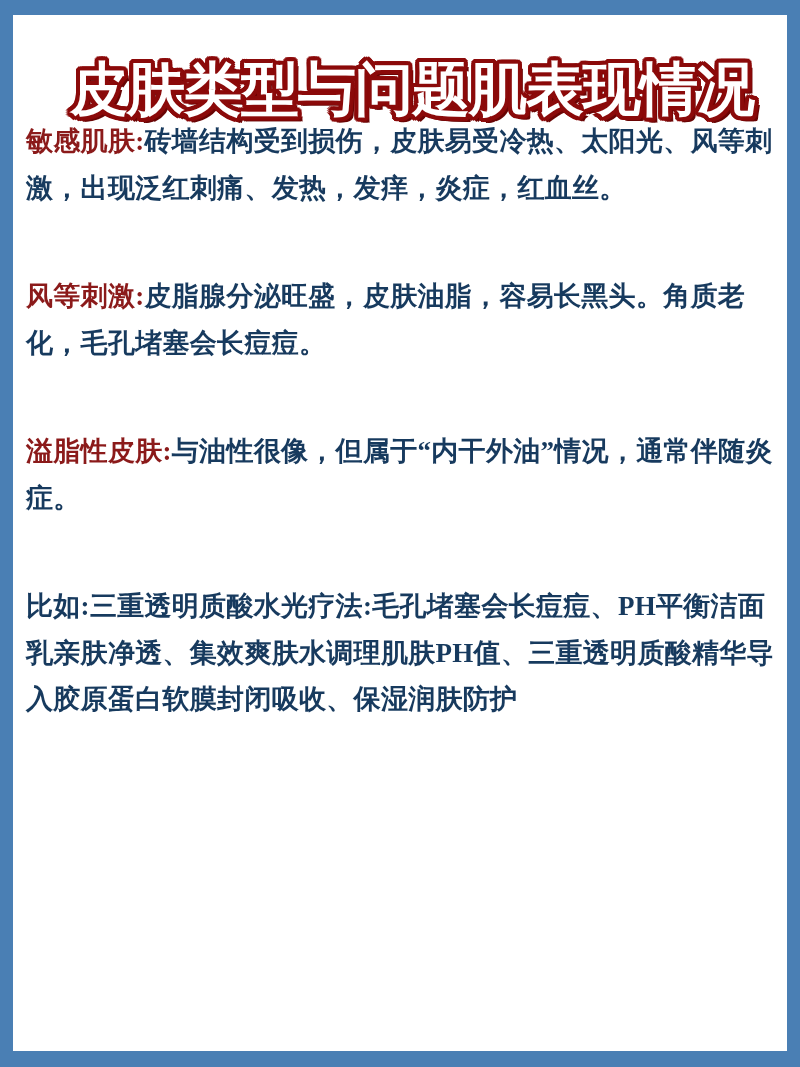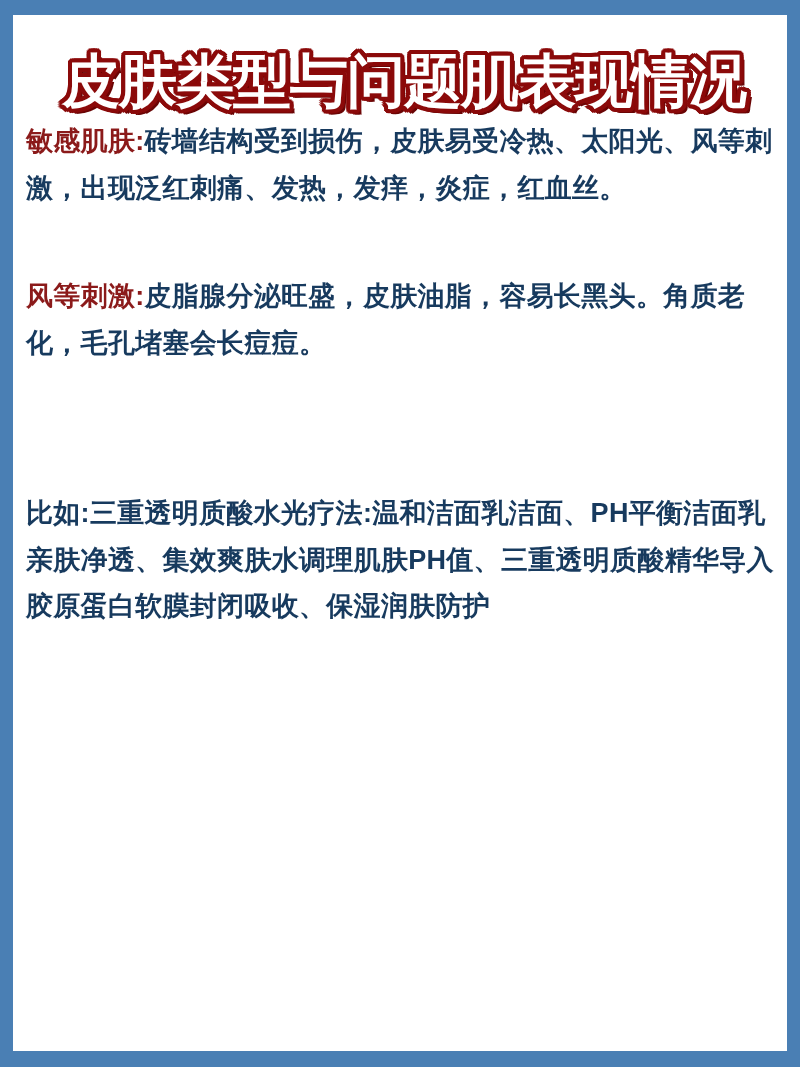--- a/index.html
+++ b/index.html
@@ -18,21 +18,21 @@
       height: 1036px;
       background: #ffffff;
       box-sizing: border-box;
     }
     .title {
       position: absolute;
       left: 5px;
       top: 22px;
       width: 764px;
       height: 80px;
-      margin: 4px;
+      margin: 12px;
       text-align: center;
       font-family: "DejaVu Sans", sans-serif;
       font-weight: bold;
       font-size: 58px;
       line-height: 80px;
       letter-spacing: -1px;
       white-space: nowrap;
       color: #ffffff;
       -webkit-text-stroke: 0;
       text-shadow:
@@ -44,21 +44,21 @@
         -2px  4px 0 #8b0a0a,  2px  4px 0 #8b0a0a,
         -4px -2px 0 #8b0a0a,  4px -2px 0 #8b0a0a,
         -4px  2px 0 #8b0a0a,  4px  2px 0 #8b0a0a,
          3px  5px 0 #6a0505,  5px  5px 0 #6a0505;
     }
     .content {
       position: absolute;
       left: 13px;
       top: 103px;
       width: 750px;
-      font-family: Liberation Sans, sans-serif;
+      font-family: Liberation Serif, serif;
       font-weight: bold;
       font-size: 27px;
       line-height: 46.5px;
       color: #173a5e;
       letter-spacing: 0.3px;
     }
     .para {
       margin: 0;
       padding: 0;
     }
@@ -80,20 +80,23 @@
     <p class="para">
       <span class="label">敏感肌肤:</span><span>砖墙结构受到损伤，皮肤易受冷热、太阳光、风等刺激，出现泛红刺痛、发热，发痒，炎症，红血丝。</span>
     </p>
     <div class="gap"></div>
 
     <p class="para">
       <span class="label">风等刺激:</span><span>皮脂腺分泌旺盛，皮肤油脂，容易长黑头。角质老化，毛孔堵塞会长痘痘。</span>
     </p>
     <div class="gap"></div>
 
+    <p class="para">
+      <span class="label">溢脂性皮肤:</span><span>与油性很像，但属于“内干外油”情况，通常伴随炎症。</span>
+    </p>
     <div class="gap"></div>
 
 
 
-    <p class="para">比如:三重透明质酸水光疗法:温和洁面乳洁面、PH平衡洁面乳亲肤净透、集效爽肤水调理肌肤PH值、三重透明质酸精华导入胶原蛋白软膜封闭吸收、保湿润肤防护</p>
+    <p class="para">比如:三重透明质酸水光疗法:毛孔堵塞会长痘痘、PH平衡洁面乳亲肤净透、集效爽肤水调理肌肤PH值、三重透明质酸精华导入胶原蛋白软膜封闭吸收、保湿润肤防护</p>
 
   </div>
 </div>
 
 </body></html>

